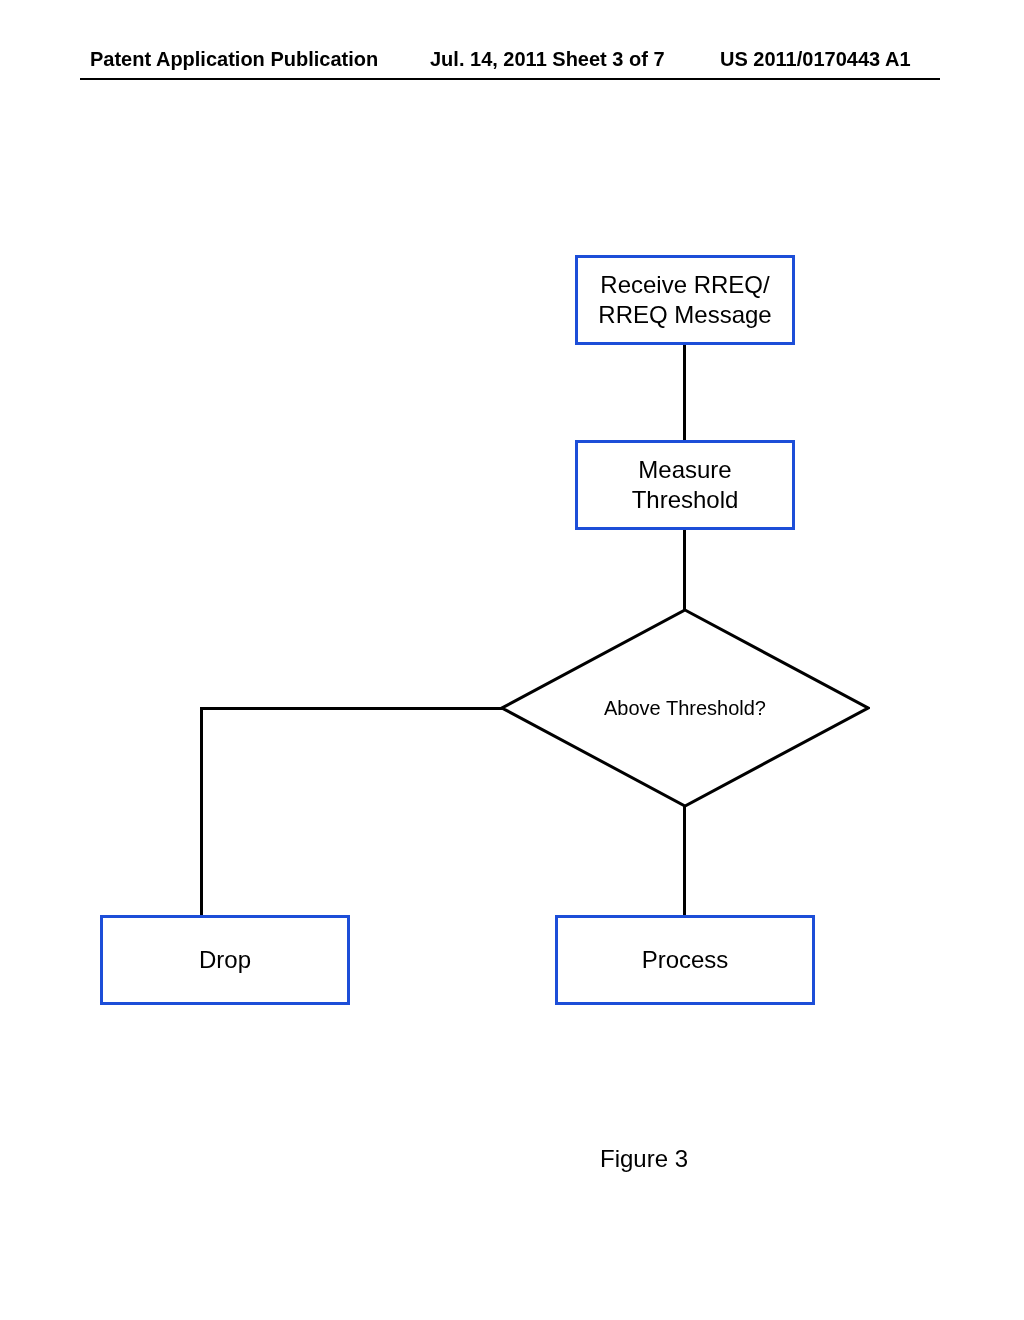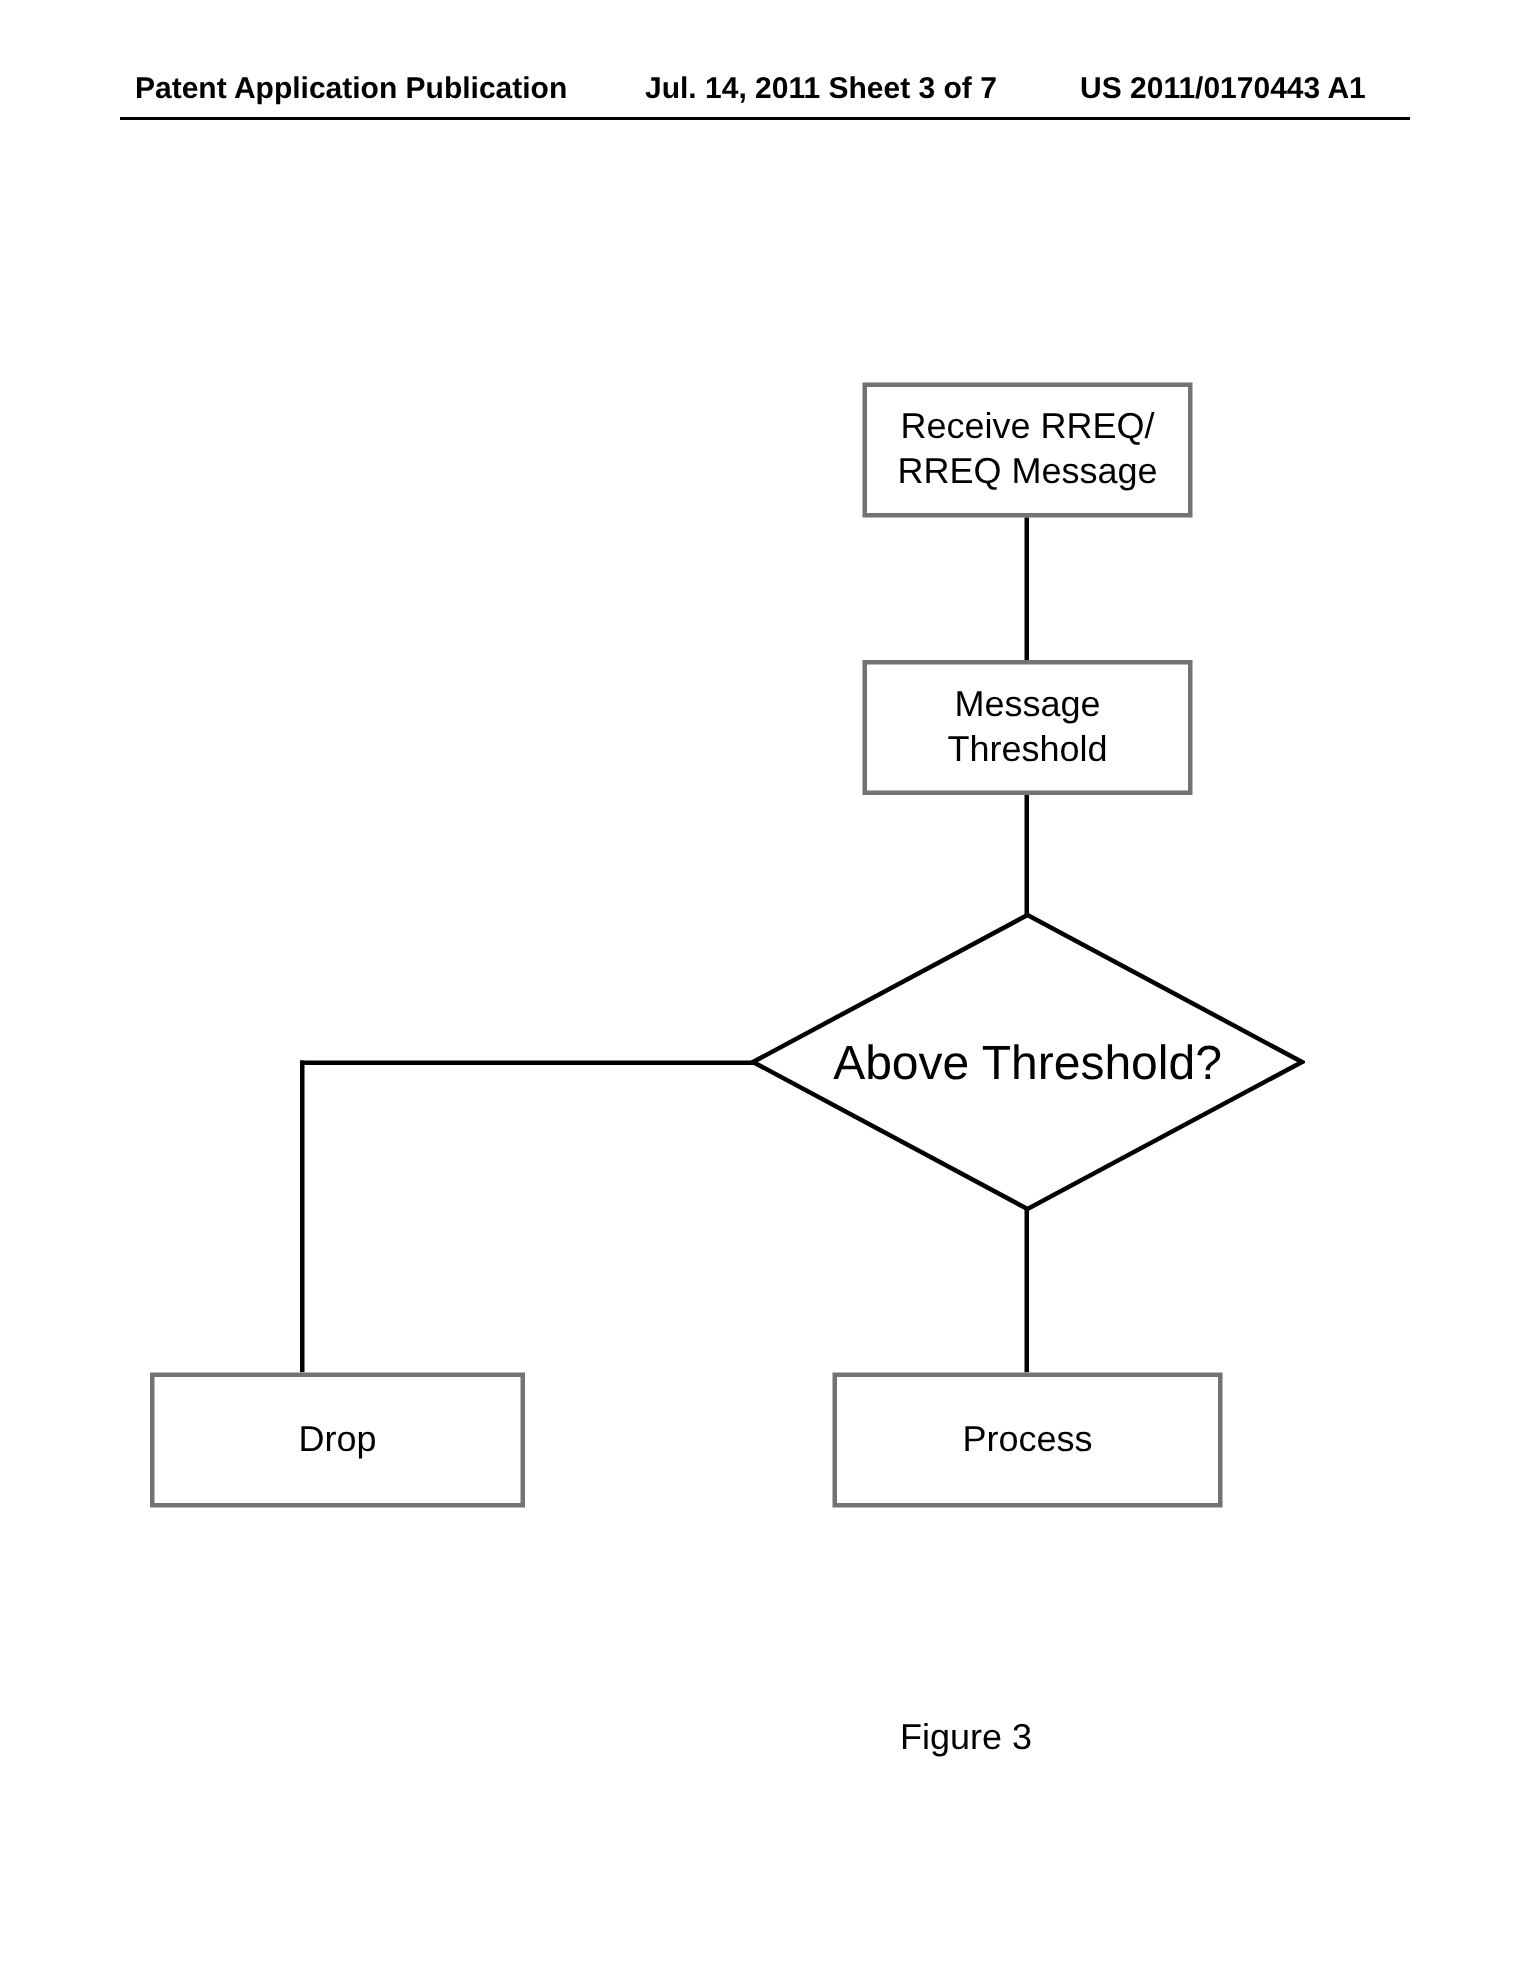--- a/index.html
+++ b/index.html
@@ -41,21 +41,21 @@
   }
   .flow {
     position: absolute;
     top: 0;
     left: 0;
     width: 1024px;
     height: 1320px;
   }
   .box {
     position: absolute;
-    border: 3px solid #737373;
+    border: 3px solid #1d4ed8;
     background: white;
     display: flex;
     align-items: center;
     justify-content: center;
     text-align: center;
     font-size: 24px;
     line-height: 1.25;
     box-sizing: border-box;
   }
   .diamond {
@@ -63,21 +63,21 @@
   }
   .diamond svg {
     display: block;
   }
   .diamond-label {
     position: absolute;
     left: 0; top: 0; right: 0; bottom: 0;
     display: flex;
     align-items: center;
     justify-content: center;
-    font-size: 32px;
+    font-size: 20px;
     text-align: right;
   }
   .vline {
     position: absolute;
     width: 3px;
     background: #000;
   }
   .hline {
     position: absolute;
     height: 3px;
@@ -104,21 +104,21 @@
     <div>
       <span>Receive RREQ/</span><br>
       <span>RREQ Message</span>
     </div>
   </div>
 
   <div class="vline" style="left:683px; top:345px; height:95px;"></div>
 
   <div class="box" style="left:575px; top:440px; width:220px; height:90px;">
     <div>
-      <span>Message</span><br>
+      <span>Measure</span><br>
       <span>Threshold</span>
     </div>
   </div>
 
   <div class="vline" style="left:683px; top:530px; height:80px;"></div>
 
   <div class="diamond" style="left:500px; top:608px; width:370px; height:200px;">
     <svg width="370" height="200">
       <polygon points="185,2 368,100 185,198 2,100" fill="white" stroke="black" stroke-width="3"></polygon>
     </svg>

